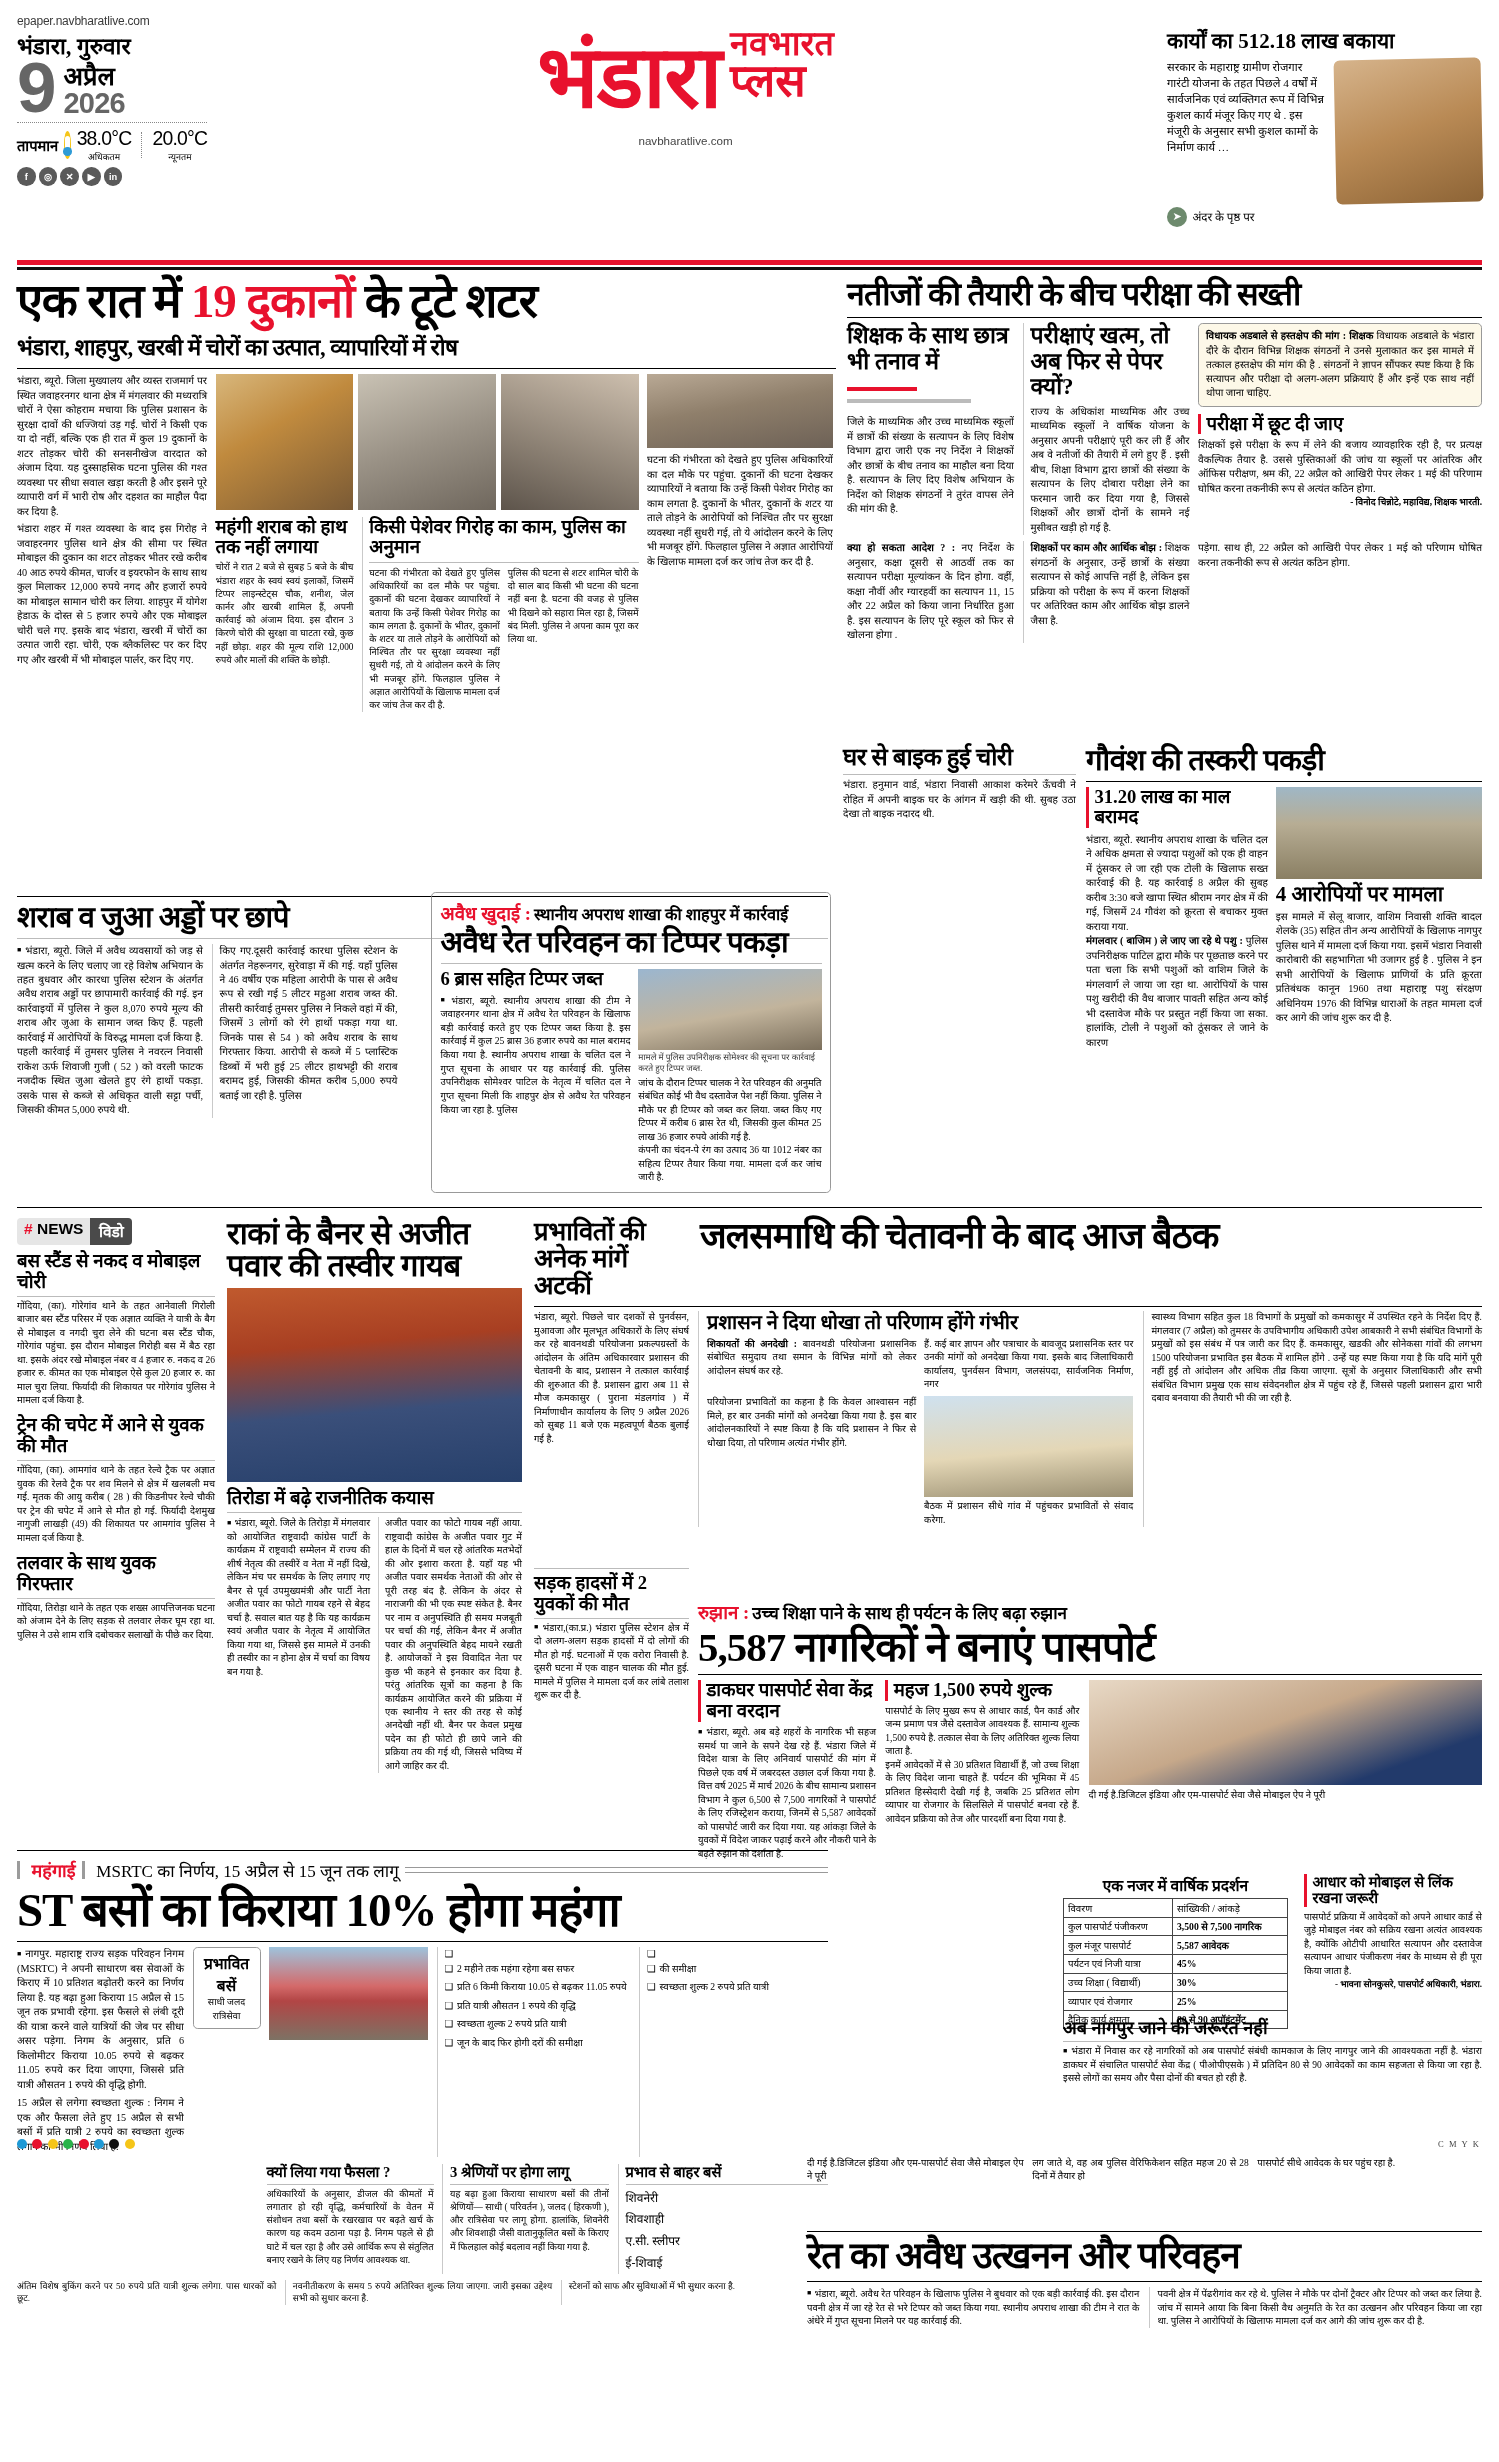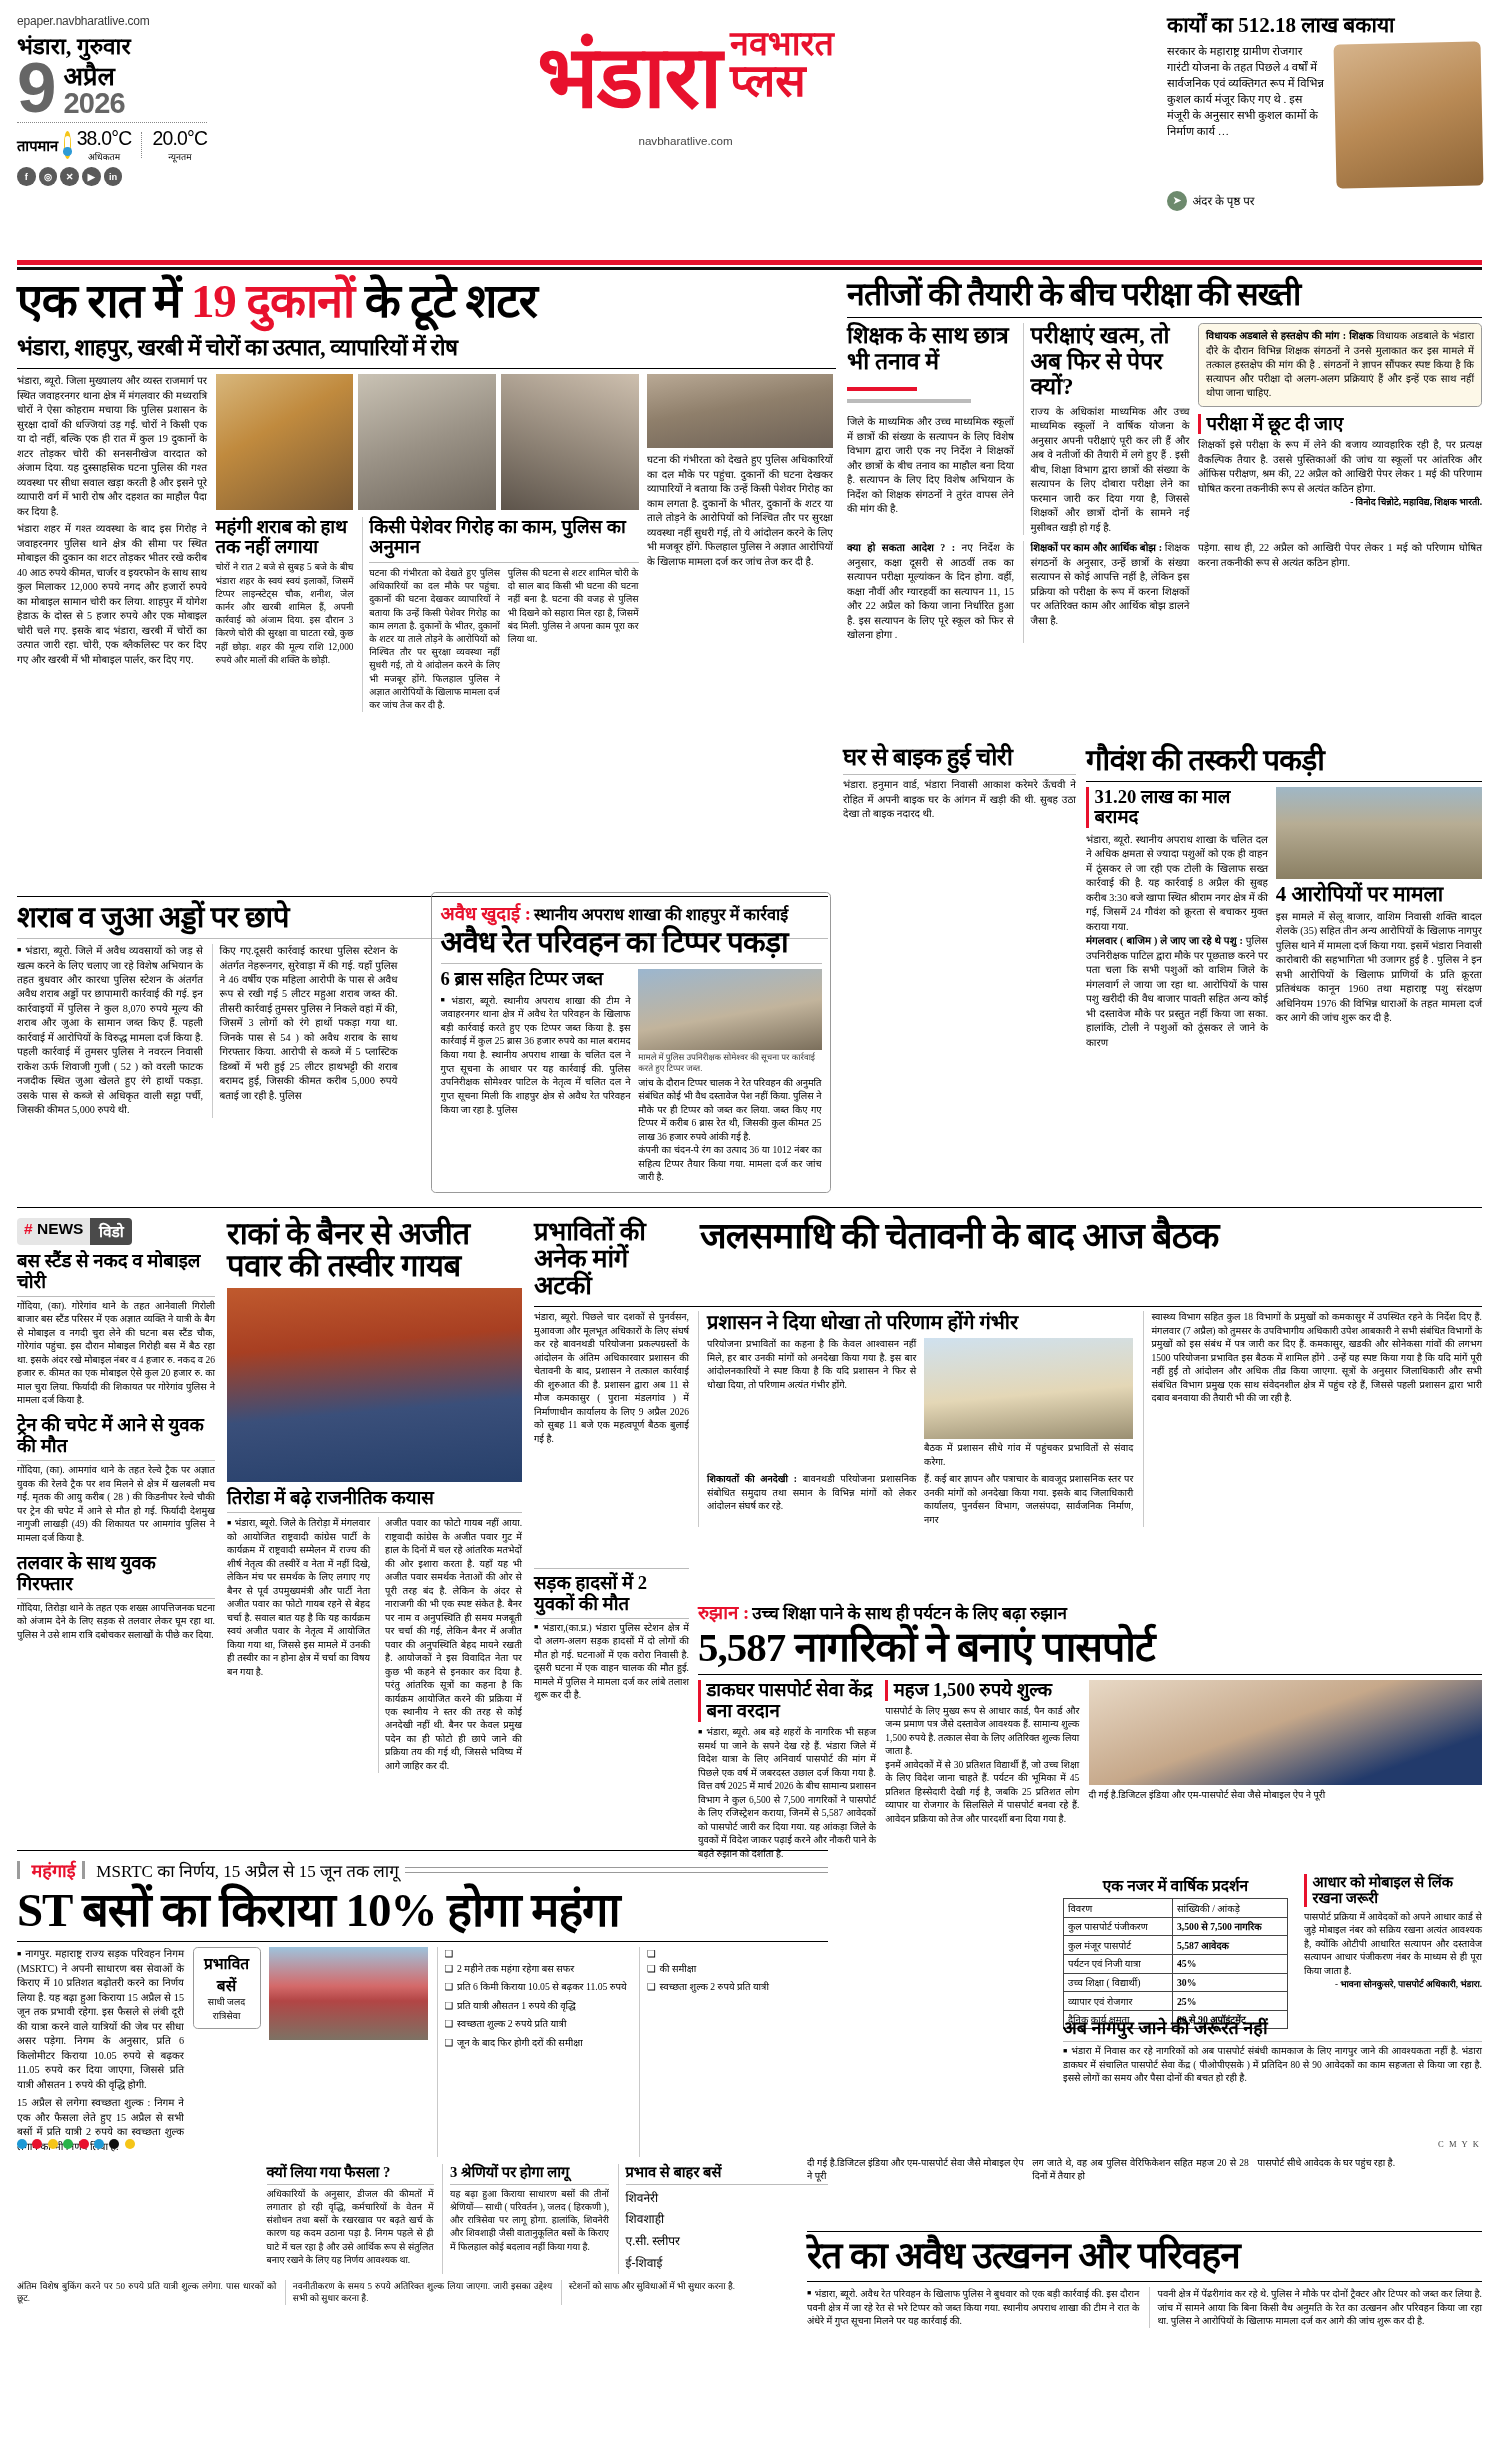--- a/index.html
+++ b/index.html
@@ -61,21 +61,21 @@
   .social{ display:flex; gap:3.1px; margin-top:4.7px;}
   .social i{ width:18.6px;height:18.6px;border-radius:50%;background:#5a5a5a;color:#fff;display:flex;align-items:center;justify-content:center;font-size:9.3px;font-style:normal;font-family:"Liberation Sans",sans-serif;font-weight:bold;}
 
   .mh-center{ flex:1; text-align:center; padding-top:14px;}
   .logo-main{ font-size:87px; font-weight:bold; color:#e8112d; line-height:0.92; letter-spacing:-1.6px; display:inline-block;}
   .logo-sub { display:inline-block; color:#e8112d; font-weight:bold; text-align:left; margin-left:6.2px; vertical-align: 11px;}
   .logo-sub .l1{ font-size:34px; line-height:0.95; display:block;}
   .logo-sub .l2{ font-size:45px; line-height:0.95; display:block;}
   .mh-site{ font-family:"Liberation Sans",sans-serif; font-size:11.6px; color:#444; margin-top:15.5px;}
 
-  .mh-right{ width:326px; padding-left:11px; }
+  .mh-right{ width:326px; padding-left:11px;margin-top:16px; }
   .mhr-title{ font-size:21px; font-weight:bold; line-height:1.12; }
   .mhr-flex{ display:flex; gap:7.8px; margin-top:5.4px;}
   .mhr-txt{ font-size:11.3px; line-height:1.42; flex:1;}
   .mhr-img{ width:147px; height:144px; border-radius:6.2px; transform:rotate(-1.2deg);}
   .inside{ display:flex; align-items:center; gap:5.4px; margin-top:3.9px; font-size:11.6px;}
   .inside .arr{ width:20px;height:20px;border-radius:50%;background:#6d8a6d;color:#fff;display:flex;align-items:center;justify-content:center;font-size:11px;}
 
   .redbar{ height:5.4px; background:#e8112d; margin:4.7px 0 0;}
   .blkbar{ height:3.1px; background:#111; margin-top:2.3px;}
 
@@ -382,33 +382,33 @@
       </div>
     </div>
     <div class="rule" style="margin:6.2px 0 4.7px;"></div>
     <div style="display:flex;gap:9.3px;">
       <div style="width:155px;">
         <div class="body-txt" style="font-size:9.5px;">भंडारा, ब्यूरो. पिछले चार दशकों से पुनर्वसन, मुआवजा और मूलभूत अधिकारों के लिए संघर्ष कर रहे बावनथडी परियोजना प्रकल्पग्रस्तों के आंदोलन के अंतिम अधिकारवार प्रशासन की चेतावनी के बाद, प्रशासन ने तत्काल कार्रवाई की शुरुआत की है. प्रशासन द्वारा अब 11 से मौज कमकासुर ( पुराना मंडलगांव ) में निर्माणाधीन कार्यालय के लिए 9 अप्रैल 2026 को सुबह 11 बजे एक महत्वपूर्ण बैठक बुलाई गई है.</div>
       </div>
       <div style="width:435px;" class="col-sep">
         <div style="padding-left:7.8px;">
           <div class="sec-hl-sm" style="font-size:20px;">प्रशासन ने दिया धोखा तो परिणाम होंगे गंभीर</div>
+          <div style="display:flex;gap:7.8px;margin-top:3.9px;">
+            <div class="body-txt" style="flex:1;font-size:9.5px;">
+              <b>शिकायतों की अनदेखी :</b>
+              <span>बावनथडी परियोजना प्रशासनिक संबोधित समुदाय तथा समान के विभिन्न मांगों को लेकर आंदोलन संघर्ष कर रहे.</span>
+            </div>
+            <div class="body-txt" style="flex:1;font-size:9.5px;">हैं. कई बार ज्ञापन और पत्राचार के बावजूद प्रशासनिक स्तर पर उनकी मांगों को अनदेखा किया गया. इसके बाद जिलाधिकारी कार्यालय, पुनर्वसन विभाग, जलसंपदा, सार्वजनिक निर्माण, नगर</div>
+          </div>
           <div style="display:flex;gap:7.8px;margin-top:4.7px;">
             <div class="body-txt" style="flex:1;font-size:9.5px;">परियोजना प्रभावितों का कहना है कि केवल आश्वासन नहीं मिले, हर बार उनकी मांगों को अनदेखा किया गया है. इस बार आंदोलनकारियों ने स्पष्ट किया है कि यदि प्रशासन ने फिर से धोखा दिया, तो परिणाम अत्यंत गंभीर होंगे.</div>
             <div style="flex:1;">
               <div class="photo jal" style="width:100%;height:101px;"></div>
               <div class="body-txt" style="font-size:9.5px;margin-top:3.1px;">बैठक में प्रशासन सीधे गांव में पहुंचकर प्रभावितों से संवाद करेगा.</div>
             </div>
-          </div>
-          <div style="display:flex;gap:7.8px;margin-top:3.9px;">
-            <div class="body-txt" style="flex:1;font-size:9.5px;">
-              <b>शिकायतों की अनदेखी :</b>
-              <span>बावनथडी परियोजना प्रशासनिक संबोधित समुदाय तथा समान के विभिन्न मांगों को लेकर आंदोलन संघर्ष कर रहे.</span>
-            </div>
-            <div class="body-txt" style="flex:1;font-size:9.5px;">हैं. कई बार ज्ञापन और पत्राचार के बावजूद प्रशासनिक स्तर पर उनकी मांगों को अनदेखा किया गया. इसके बाद जिलाधिकारी कार्यालय, पुनर्वसन विभाग, जलसंपदा, सार्वजनिक निर्माण, नगर</div>
           </div>
         </div>
       </div>
       <div style="flex:1;" class="col-sep">
         <div class="body-txt" style="padding-left:7.8px;font-size:9.5px;">स्वास्थ्य विभाग सहित कुल 18 विभागों के प्रमुखों को कमकासुर में उपस्थित रहने के निर्देश दिए हैं. मंगलवार (7 अप्रैल) को तुमसर के उपविभागीय अधिकारी उपेश आबकारी ने सभी संबंधित विभागों के प्रमुखों को इस संबंध में पत्र जारी कर दिए हैं. कमकासुर, खडकी और सोनेकसा गांवों की लगभग 1500 परियोजना प्रभावित इस बैठक में शामिल होंगे . उन्हें यह स्पष्ट किया गया है कि यदि मांगें पूरी नहीं हुईं तो आंदोलन और अधिक तीव्र किया जाएगा. सूत्रों के अनुसार जिलाधिकारी और सभी संबंधित विभाग प्रमुख एक साथ संवेदनशील क्षेत्र में पहुंच रहे हैं, जिससे पहली प्रशासन द्वारा भारी दबाव बनवाया की तैयारी भी की जा रही है.</div>
       </div>
     </div>
   </div>
 
   <div style="position:absolute; left:534px; top:1568px; width:155px;">

